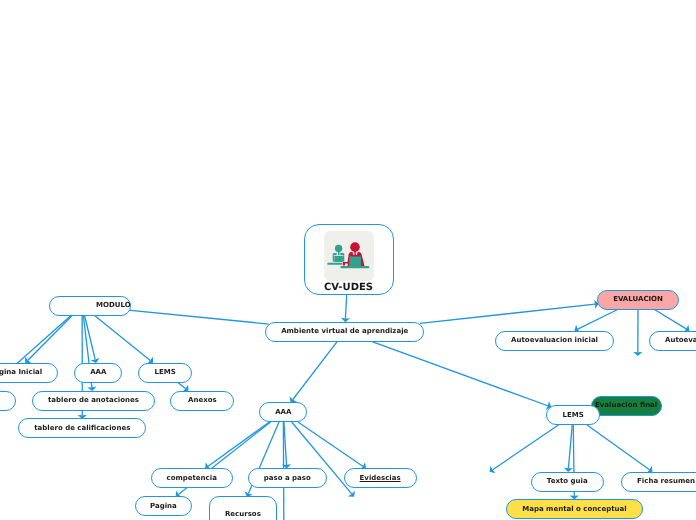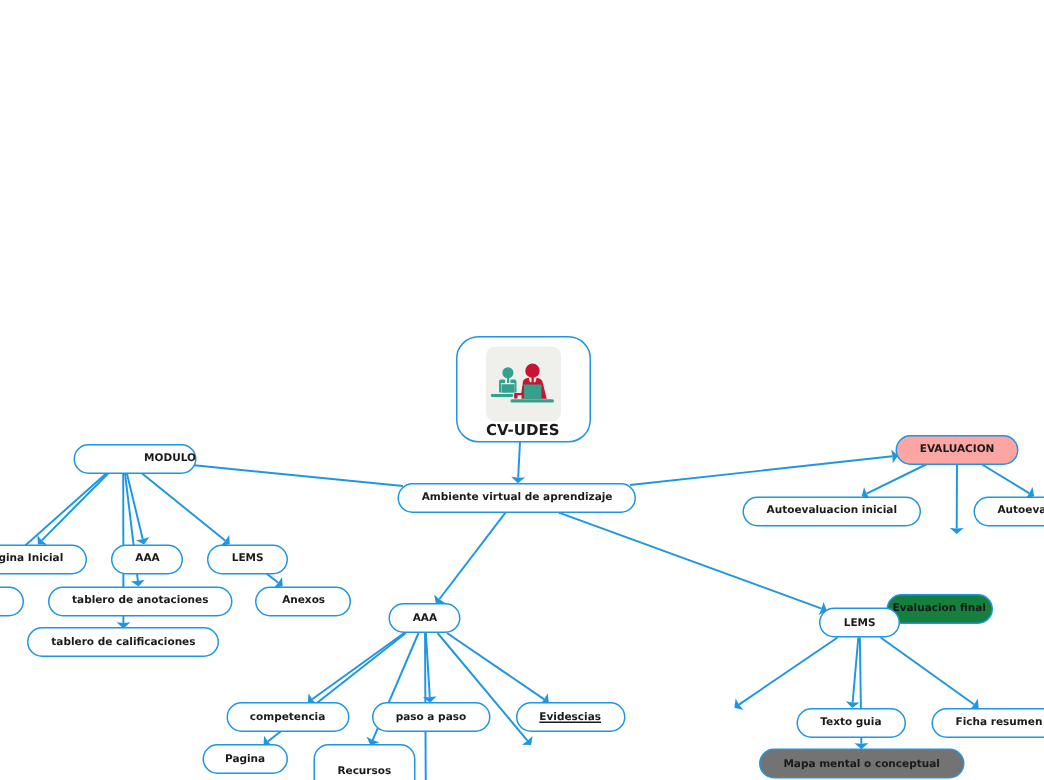--- a/index.html
+++ b/index.html
@@ -188,21 +188,21 @@
     </div>
     <div class="node" style="left: 208.96px; top: 496.3px; width: 67.88px; height: 36px; border-color: rgb(30, 150, 225); background: rgb(255, 255, 255); color: rgb(26, 26, 26);">
       <span class="node-label">Recursos</span>
     </div>
     <div class="node" style="left: 530.84px; top: 471.5px; width: 72.83px; height: 20px; border-color: rgb(30, 150, 225); background: rgb(255, 255, 255); color: rgb(26, 26, 26);">
       <span class="node-label">Texto guia</span>
     </div>
     <div class="node" style="left: 621.07px; top: 471.5px; width: 89.86px; height: 20px; border-color: rgb(30, 150, 225); background: rgb(255, 255, 255); color: rgb(26, 26, 26);">
       <span class="node-label">Ficha resumen</span>
     </div>
-    <div class="node" style="left: 506.28px; top: 499px; width: 136.34px; height: 20px; border-color: rgb(30, 150, 225); background: #737373; color: rgb(26, 26, 26);">
+    <div class="node" style="left: 506.28px; top: 499px; width: 136.34px; height: 20px; border-color: rgb(30, 150, 225); background: #fde047; color: rgb(26, 26, 26);">
       <span class="node-label">Mapa mental o conceptual</span>
     </div>
     <div id="root-node" style="left: 303.5px; top: 223.5px; width: 90px; height: 71px; border-color: rgb(30, 150, 225);">
       <div id="root-icon-bg" style="left: 19.8px; top: 6.6px; width: 50px; height: 50px; background: rgb(239, 240, 236);"></div>
       <svg id="root-icon-svg" viewBox="0 0 50 50" width="50" height="50" style="left: 19.8px; top: 6.6px;">
         <circle cx="14.6" cy="17.5" r="3.7" fill="#32a28f"></circle>
         <rect x="14" y="20" width="1.5" height="4.3" fill="#32a28f"></rect>
         <path d="M8.7 24.35 L8.7 23.35 C8.7 22.65 9.15 22.2 9.85 22.05 C10.6 21.9 11.6 22.05 12.7 22.1 L12.7 24.35 Z" fill="#32a28f"></path>
         <path d="M20.3 24.35 L20.3 23.35 C20.3 22.65 19.85 22.2 19.15 22.05 C18.4 21.9 17.4 22.05 16.3 22.1 L16.3 24.35 Z" fill="#32a28f"></path>
         <rect x="8.7" y="24.35" width="1.35" height="6.3" fill="#32a28f"></rect>

